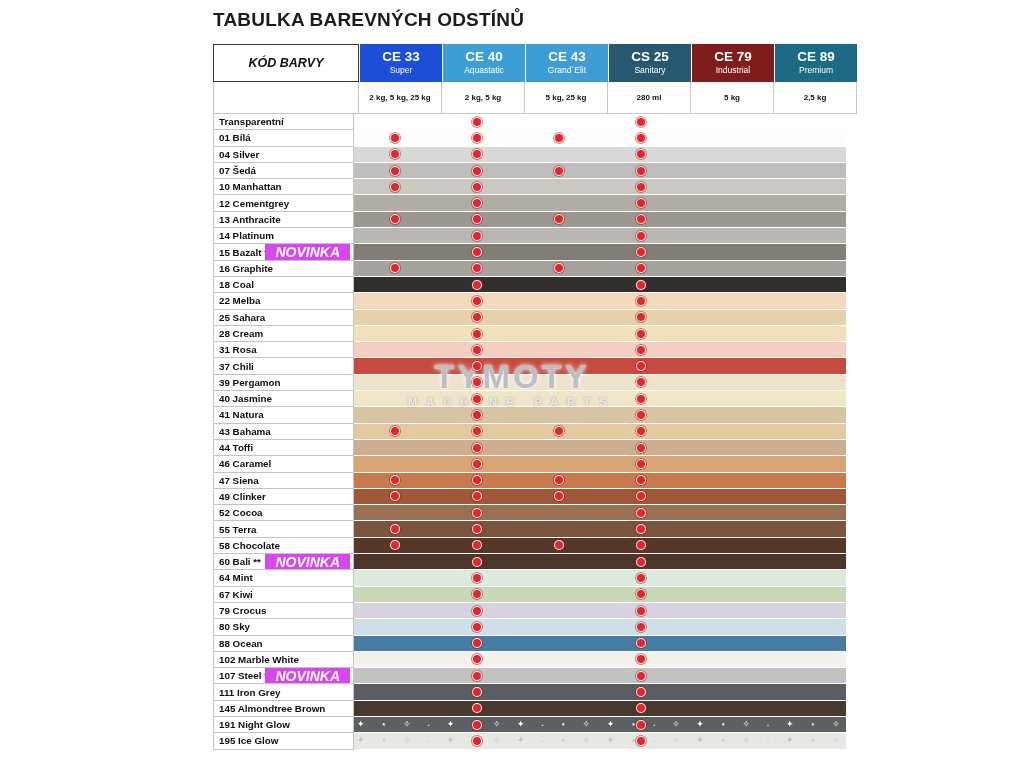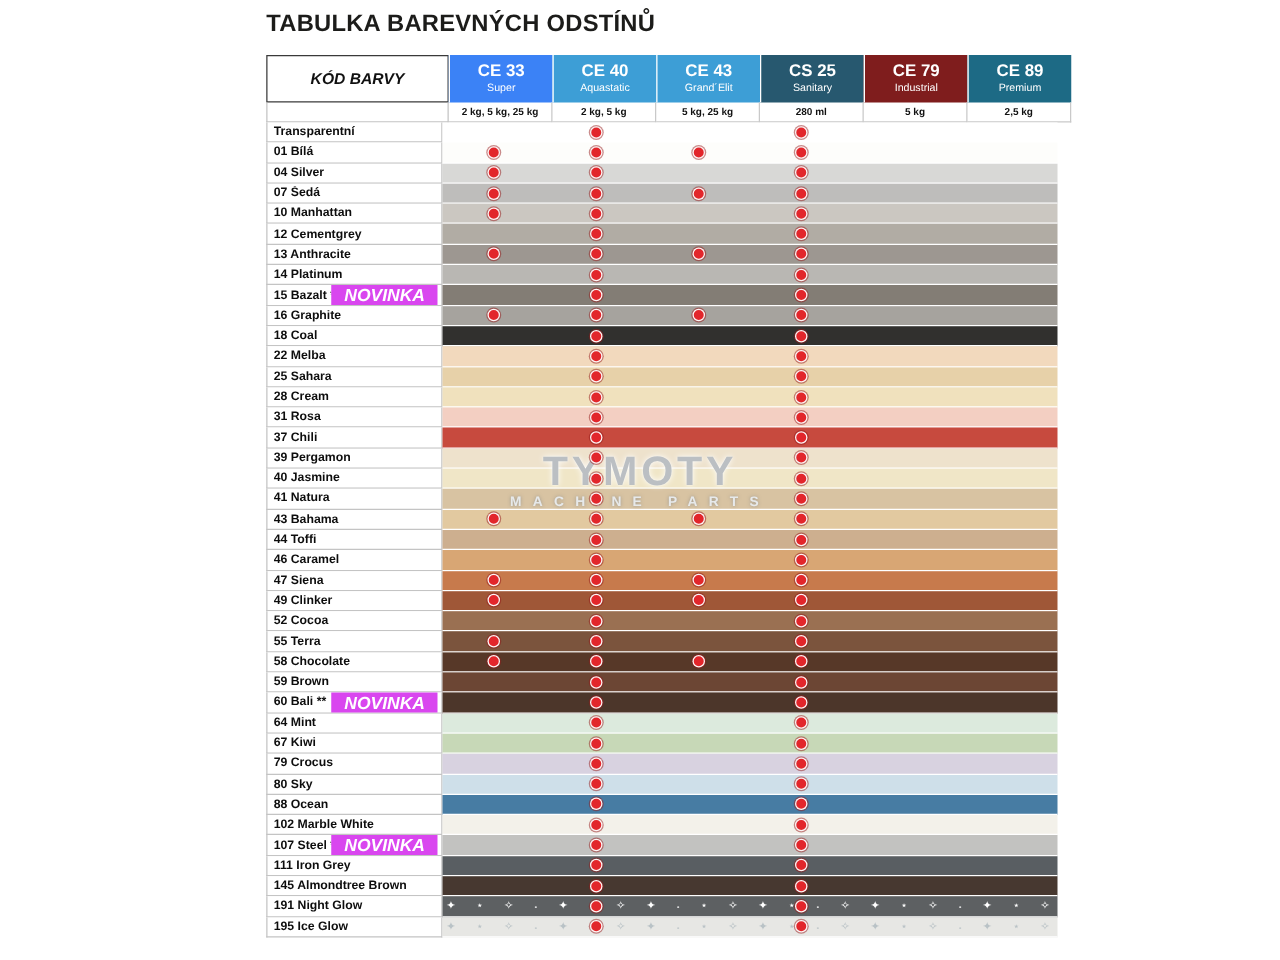--- a/index.html
+++ b/index.html
@@ -12,21 +12,21 @@
   .table{position:absolute;left:213px;top:44px;width:644px;}
 
   .header-row{display:flex;height:38px;}
   .code-header{width:152px;border:1px solid #3a3a3a;display:flex;align-items:center;
                justify-content:center;font-weight:bold;font-size:12.5px;color:#111;background:#fff;font-style:italic;}
   .product-header{width:82px;display:flex;flex-direction:column;align-items:center;
                   justify-content:center;color:#fff;border-left:1px solid #fff;}
   .product-code{font-size:13.5px;font-weight:bold;line-height:1.1;}
   .product-sub{font-size:8.5px;line-height:1.2;}
 
-  .sizes-row{display:flex;height:16px;}
+  .sizes-row{display:flex;height:32px;}
   .sizes-spacer{width:152px;border-left:1px solid #c4c4c4;border-right:1px solid #c4c4c4;
                 border-bottom:1px solid #c4c4c4;}
   .size-cell{width:82px;display:flex;align-items:center;justify-content:center;
              font-size:8px;font-weight:bold;color:#111;
              border-right:1px solid #c9c9c9;border-bottom:1px solid #c9c9c9;}
 
   .row{display:flex;height:16.3px;}
   .name-cell{width:132px;background:#fff;border-left:1px solid #c4c4c4;
              border-right:1px solid #c4c4c4;border-bottom:1px solid #c4c4c4;
              display:flex;align-items:center;padding:0 2px 0 5px;
@@ -54,21 +54,21 @@
 </style>
 </head>
 <body>
 
 <div class="title">TABULKA BAREVNÝCH ODSTÍNŮ</div>
 
 <div class="table">
   <div class="header-row">
     <div class="code-header">KÓD BARVY</div>
     <div id="product-headers" style="display:flex">
-        <div class="product-header" style="background: #3b82f6;">
+        <div class="product-header" style="background: #1d4ed8;">
           <div class="product-code">CE 33</div>
           <div class="product-sub">Super</div>
         </div>
         <div class="product-header" style="background: rgb(61, 158, 214);">
           <div class="product-code">CE 40</div>
           <div class="product-sub">Aquastatic</div>
         </div>
         <div class="product-header" style="background: rgb(61, 158, 214);">
           <div class="product-code">CE 43</div>
           <div class="product-sub">Grand´Elit</div>
@@ -592,37 +592,20 @@
           </div>
           <div class="dot-cell">
             <span class="dot"></span>
           </div>
           <div class="dot-cell"></div>
           <div class="dot-cell"></div>
         </div>
       </div>
       <div class="row">
         <div class="name-cell">
-          <span class="name-label">59 Brown</span>
-        </div>
-        <div class="swatch" style="background: rgb(108, 70, 52);">
-          <div class="dot-cell"></div>
-          <div class="dot-cell">
-            <span class="dot"></span>
-          </div>
-          <div class="dot-cell"></div>
-          <div class="dot-cell">
-            <span class="dot"></span>
-          </div>
-          <div class="dot-cell"></div>
-          <div class="dot-cell"></div>
-        </div>
-      </div>
-      <div class="row">
-        <div class="name-cell">
           <span class="name-label">60 Bali **</span>
           <span class="novinka">NOVINKA</span>
         </div>
         <div class="swatch" style="background: rgb(76, 54, 42);">
           <div class="dot-cell"></div>
           <div class="dot-cell">
             <span class="dot"></span>
           </div>
           <div class="dot-cell"></div>
           <div class="dot-cell">

